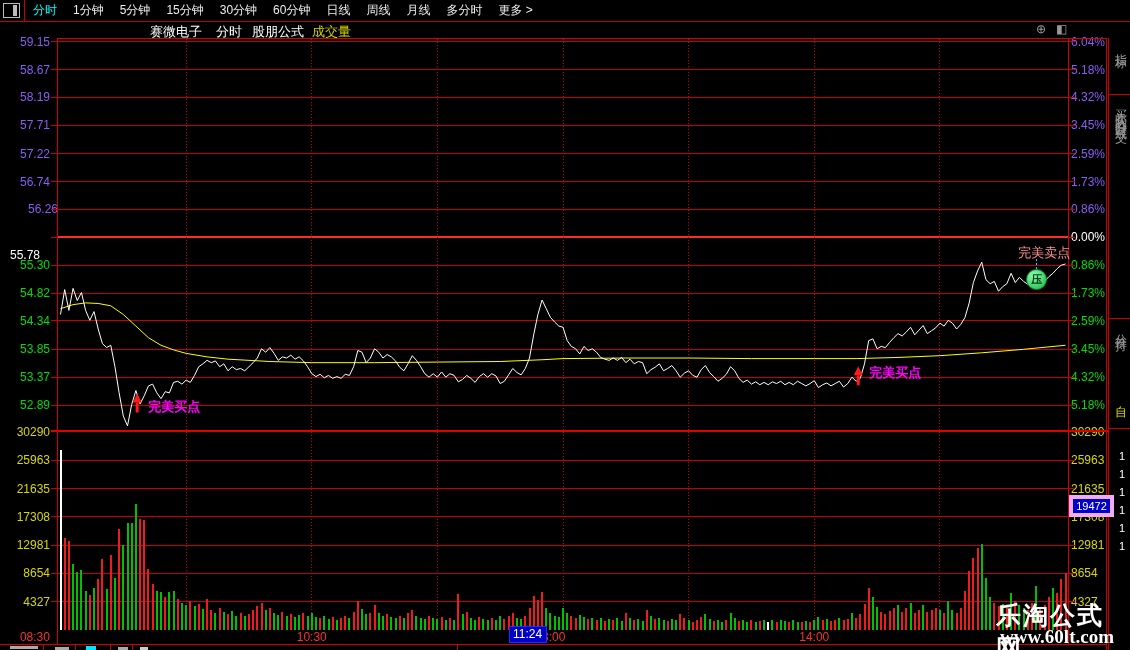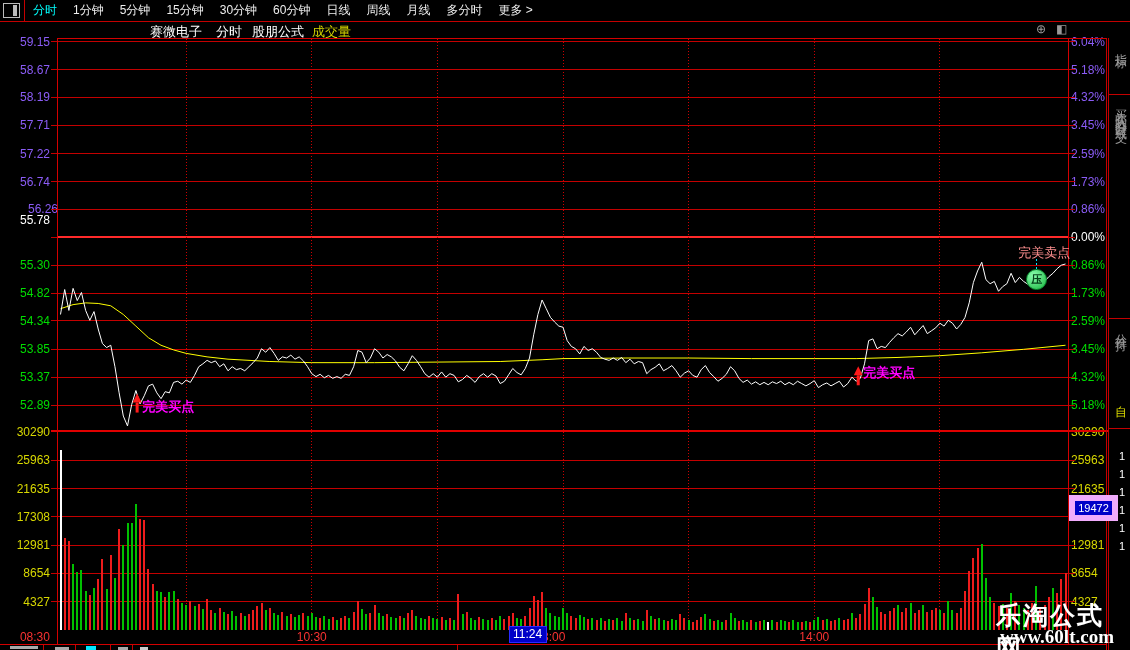--- a/index.html
+++ b/index.html
@@ -19,23 +19,23 @@
   #title-row{position:absolute;left:0;top:22px;width:1130px;height:16px;font-size:13px;color:#fff;z-index:25;padding-left:42px;}
   .t-item{position:absolute;top:1px;white-space:nowrap;}
   .yel{color:#d8d800;} .red{color:#8b5cf6;} .grn{color:#00dd00;} .wht{color:#ffffff;}
   .t-icon{position:absolute;top:0;color:#999;font-size:12px;}
   .ax{position:absolute;font-size:12px;line-height:14px;white-space:nowrap;}
   .ax.l{left:0;width:50px;text-align:right;}
   .ax.r{left:1071px;width:34px;text-align:left;}
   .tl{position:absolute;font-size:12px;color:#fa3232;text-align:center;width:56px;}
   #time-cursor{position:absolute;background:#0000c8;border:1px solid #2a2aff;color:#fff;font-size:12px;
            text-align:center;z-index:6;}
-  #vol-cursor{position:absolute;background:#0000c8;border:6px solid #f0abfc;color:#fff;font-size:11px;
+  #vol-cursor{position:absolute;background:#0000c8;border:4px solid #f0abfc;color:#fff;font-size:11px;
            line-height:14px;text-align:center;z-index:6;}
-  .buy-label{position:absolute;color:#ff00ff;font-size:13px;font-weight:bold;white-space:nowrap;z-index:7;}
+  .buy-label{position:absolute;color:#ff00ff;font-size:13px;font-weight:bold;white-space:nowrap;z-index:7;padding-left:6px;}
   #sell-label{position:absolute;color:#ff9090;font-size:13px;white-space:nowrap;z-index:7;}
   #sell-badge{position:absolute;width:19px;height:19px;border-radius:50%;
            background:radial-gradient(circle at 35% 30%,#8cffb0,#17b33c);border:1px solid #0c8f31;
            color:#05421a;font-size:11px;font-weight:bold;line-height:19px;text-align:center;z-index:7;}
   #wm1{position:absolute;left:996px;top:599px;color:#fff;font-size:25px;font-weight:bold;
            letter-spacing:2px;z-index:10;}
   #wm2{position:absolute;left:1000px;top:626px;color:#fff;font-size:19px;font-weight:bold;
            font-family:"Liberation Serif",serif;z-index:10;}
   #sidebar{position:absolute;left:1108px;top:38px;width:22px;height:612px;border-left:1px solid #c40000;
            background:#000;z-index:4;}
@@ -416,21 +416,21 @@
       <div class="ax l red" style="top: 90.4236px;">58.19</div>
       <div class="ax r red" style="top: 90.4236px;">4.32%</div>
       <div class="ax l red" style="top: 118.283px;">57.71</div>
       <div class="ax r red" style="top: 118.283px;">3.45%</div>
       <div class="ax l red" style="top: 146.722px;">57.22</div>
       <div class="ax r red" style="top: 146.722px;">2.59%</div>
       <div class="ax l red" style="top: 174.582px;">56.74</div>
       <div class="ax r red" style="top: 174.582px;">1.73%</div>
       <div class="ax l red" style="top: 202.441px; padding-left: 8px;">56.26</div>
       <div class="ax r red" style="top: 202.441px;">0.86%</div>
-      <div class="ax l wht" style="top: 213px;">55.78</div>
+      <div class="ax l wht" style="top: 248px; text-align: center;">55.78</div>
       <div class="ax r wht" style="top: 230.3px;">0.00%</div>
       <div class="ax l grn" style="top: 258.159px;">55.30</div>
       <div class="ax r grn" style="top: 258.159px;">0.86%</div>
       <div class="ax l grn" style="top: 286.018px;">54.82</div>
       <div class="ax r grn" style="top: 286.018px;">1.73%</div>
       <div class="ax l grn" style="top: 313.878px;">54.34</div>
       <div class="ax r grn" style="top: 313.878px;">2.59%</div>
       <div class="ax l grn" style="top: 342.317px;">53.85</div>
       <div class="ax r grn" style="top: 342.317px;">3.45%</div>
       <div class="ax l grn" style="top: 370.176px;">53.37</div>

